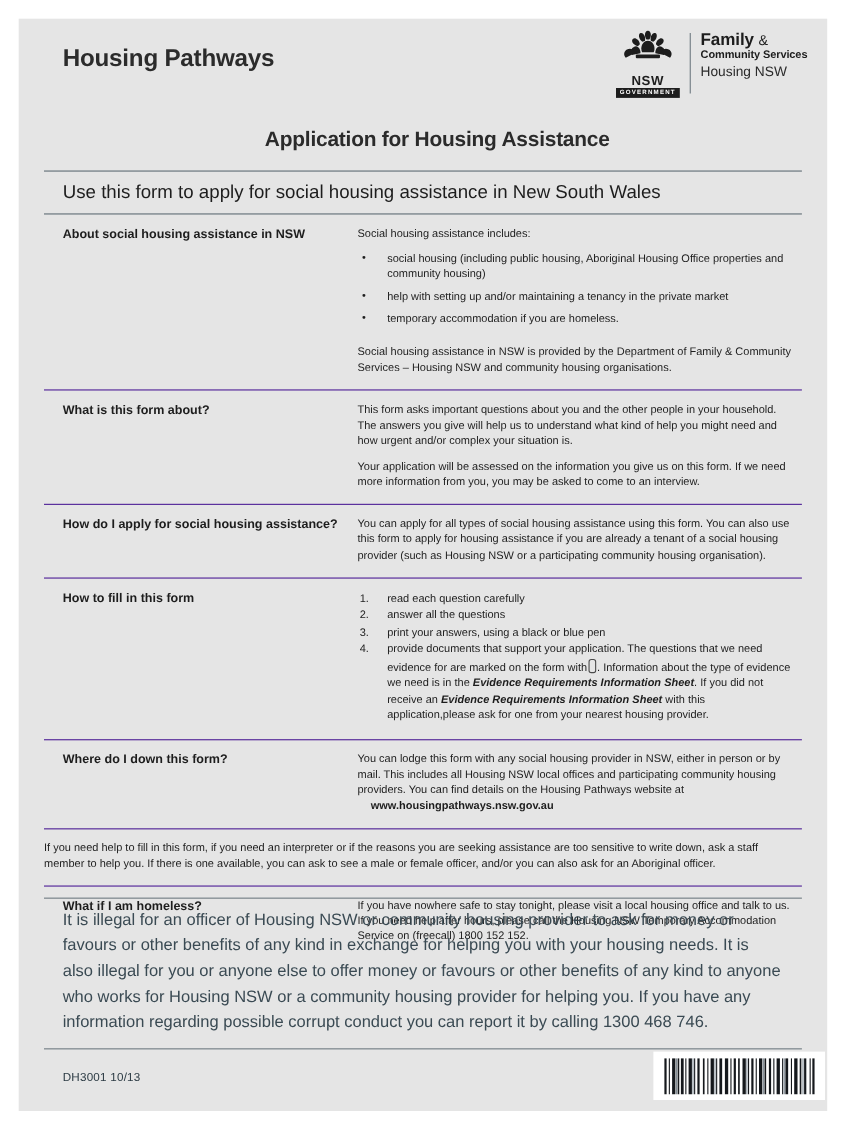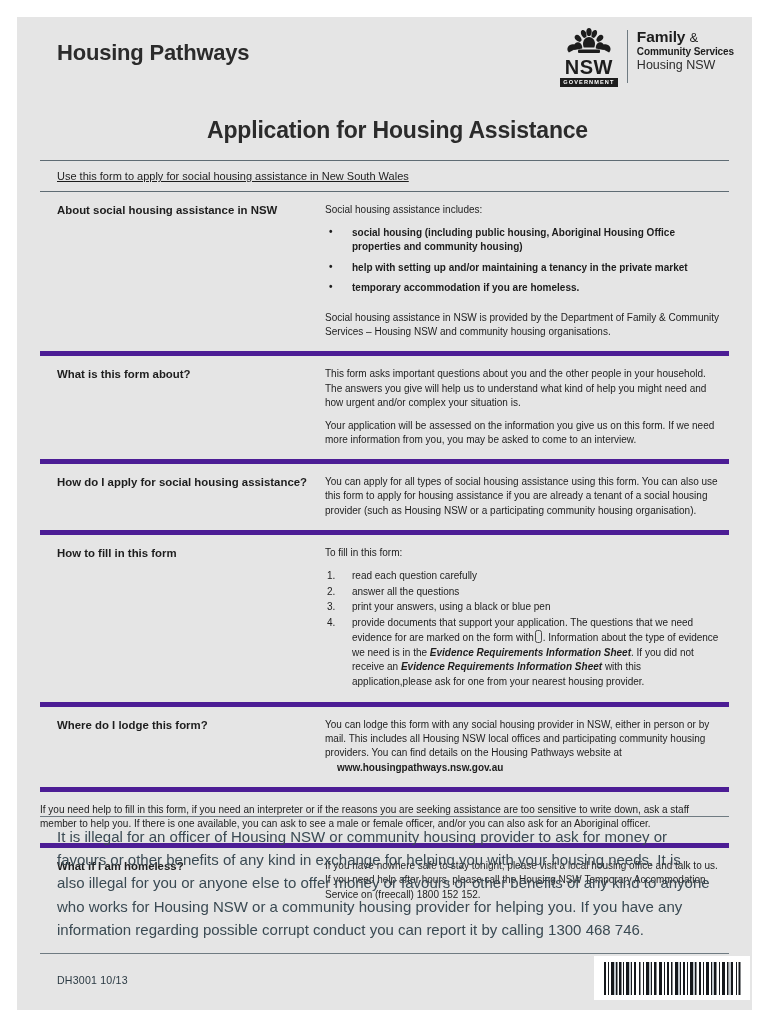--- a/index.html
+++ b/index.html
@@ -48,26 +48,26 @@
   }
   .logo-mark {
     width: 58px;
     text-align: center;
   }
   .waratah {
     display: block;
     margin: 0 auto;
   }
   .nsw-word {
-    font-size: 20px;
+    font-size: 12px;
     font-weight: bold;
     letter-spacing: 0.5px;
     color: #1d1d1d;
     line-height: 1;
-    margin-top: 3px;
+    margin-top: 13px;
   }
   .nsw-gov {
     font-size: 5.6px;
     font-weight: bold;
     letter-spacing: 1.1px;
     color: #ffffff;
     background: #1d1d1d;
     line-height: 1.55;
     margin-top: 1px;
     padding: 0 1px;
@@ -98,50 +98,49 @@
   .logo-text .l3 {
     font-size: 12.5px;
     font-weight: normal;
     line-height: 1.25;
     color: #2b2b2b;
     margin-top: 1px;
   }
 
   .doc-title {
     text-align: center;
-    font-size: 23px;
+    font-size: 19px;
     font-weight: bold;
     color: #2b2b2b;
     margin: 0;
     padding: 0 0 0 26px;
     letter-spacing: -0.2px;
   }
 
   
   .rule-strong {
     height: 1px;
     background: #5f6c74;
     margin: 0 23px;
   }
   .intro-line {
     margin: 0 23px;
     padding: 9px 17px 9px 17px;
-    font-size: 11px;
-    color: #1d1d1d;
-    text-decoration: underline;
+    font-size: 17px;
+    color: #1d1d1d;
   }
 
   
   .sections {
     margin: 0 23px;
   }
   .section-row {
     display: flex;
     padding: 11px 0 12px 0;
-    border-bottom: 5px solid #4c1d95;
+    border-bottom: 1px solid #4c1d95;
   }
   .section-row:last-child { border-bottom: none; }
   .section-label {
     width: 285px;
     flex: 0 0 285px;
     padding-left: 17px;
     box-sizing: border-box;
     font-size: 11.4px;
     font-weight: bold;
     color: #1d1d1d;
@@ -154,21 +153,20 @@
     line-height: 1.42;
     padding-right: 6px;
   }
   .section-body p { margin: 0 0 9px 0; }
   .section-body p:last-child { margin-bottom: 0; }
 
   ul.bullets {
     list-style: none;
     margin: 0 0 8px 0;
     padding: 0;
-    font-weight: bold;
   }
   ul.bullets li {
     position: relative;
     padding-left: 27px;
     margin-bottom: 6px;
     line-height: 1.42;
   }
   ul.bullets li:last-child { margin-bottom: 16px; }
   ul.bullets li::before {
     content: "\2022";
@@ -333,32 +331,31 @@
     <div class="section-row">
       <div class="section-label">How do I apply for social housing assistance?</div>
       <div class="section-body">
         <p>You can apply for all types of social housing assistance using this form. You can also use this form to apply for housing assistance if you are already a tenant of a social housing provider (such as Housing NSW or a participating community housing organisation).</p>
       </div>
     </div>
 
     <div class="section-row">
       <div class="section-label">How to fill in this form</div>
       <div class="section-body">
-        <p>To fill in this form:</p>
         <ol class="numbers">
           <li>read each question carefully</li>
           <li>answer all the questions</li>
           <li>print your answers, using a black or blue pen</li>
           <li><span>provide documents that support your application. The questions that we need evidence for are marked on the form with</span><span class="evidence-glyph"></span><span>. Information about the type of evidence we need is in the</span> <i>Evidence Requirements Information Sheet</i><span>. If you did not receive an</span> <i>Evidence Requirements Information Sheet</i> <span>with this application,please ask for one from your nearest housing provider.</span></li>
         </ol>
       </div>
     </div>
 
     <div class="section-row">
-      <div class="section-label">Where do I lodge this form?</div>
+      <div class="section-label">Where do I down this form?</div>
       <div class="section-body">
         <p><span>You can lodge this form with any social housing provider in NSW, either in person or by mail. This includes all Housing NSW local offices and participating community housing providers. You can find details on the Housing Pathways website at</span> <b>www.housingpathways.nsw.gov.au</b></p>
       </div>
     </div>
 
     <div class="section-row">
       <div class="section-body">
         <p>If you need help to fill in this form, if you need an interpreter or if the reasons you are seeking assistance are too sensitive to write down, ask a staff member to help you. If there is one available, you can ask to see a male or female officer, and/or you can also ask for an Aboriginal officer.</p>
       </div>
     </div>

